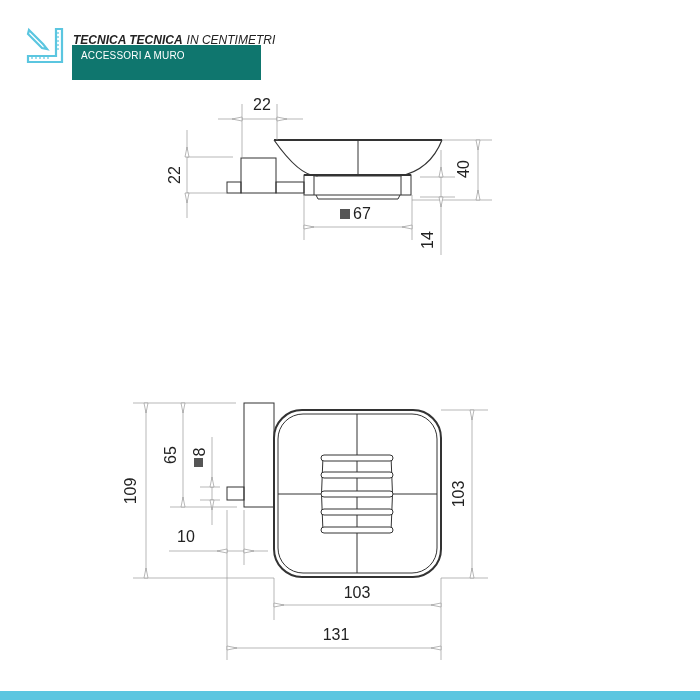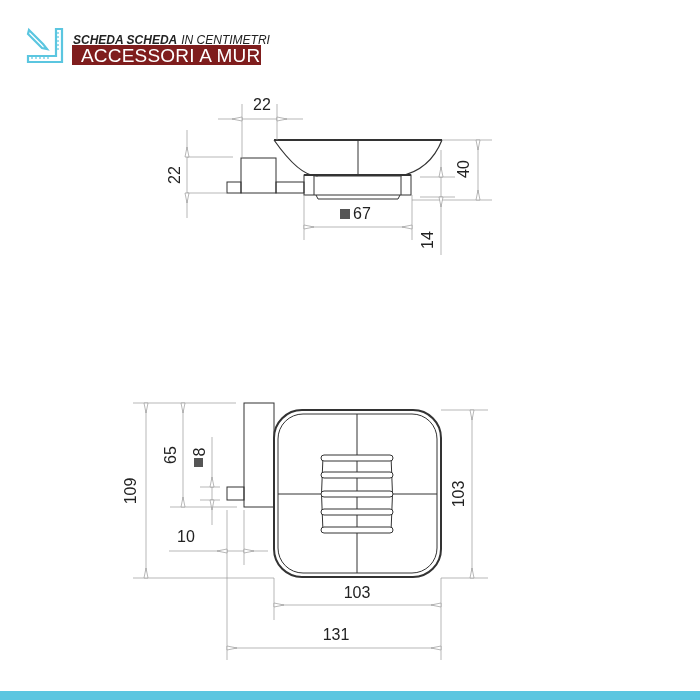--- a/index.html
+++ b/index.html
@@ -2,21 +2,21 @@
 <html><head>
   <meta charset="utf-8">
   <style>
     html, body { margin: 0; padding: 0; background: #ffffff; }
     body { width: 700px; height: 700px; position: relative; overflow: hidden; font-family: "Liberation Sans", sans-serif; }
     .header { position: absolute; left: 26px; top: 27px; height: 40px; }
     .header-icon { position: absolute; left: 0; top: 0; width: 40px; height: 38px; }
     .header-title { position: absolute; left: 47px; top: 3px; white-space: nowrap; color: #222; }
     .header-title .main { font-weight: bold; font-style: italic; font-size: 12px; }
     .header-title .sub { font-style: italic; font-size: 12px; margin-left: 4px; }
-    .header-banner { position: absolute; left: 72px; top: 45px; width: 189px; height: 20px; background: #7f1d1d; color: #fff; font-size: 19px; line-height: 21px; padding-left: 9px; box-sizing: border-box; white-space: nowrap; letter-spacing: 0.2px; }
+    .header-banner { position: absolute; left: 72px; top: 45px; width: 189px; height: 35px; background: #0f766e; color: #fff; font-size: 10px; line-height: 21px; padding-left: 9px; box-sizing: border-box; white-space: nowrap; letter-spacing: 0.2px; }
     .drawing { position: absolute; left: 0; top: 0; width: 700px; height: 700px; }
     .dim-text { font-family: "Liberation Sans", sans-serif; font-size: 16px; fill: #222; }
     .bottom-bar { position: absolute; left: 0; top: 691px; width: 700px; height: 9px; background: #5bc6e0; }
   </style>
 </head>
 <body>
 
 <div class="header">
   <svg class="header-icon" viewBox="0 0 40 38">
     <g fill="none" stroke="#5bc6e0" stroke-width="2.2">
@@ -30,21 +30,21 @@
         <line x1="30" y1="18" x2="33" y2="18"></line>
       <line x1="30" y1="22" x2="33" y2="22"></line>
       <line x1="6" y1="32" x2="6" y2="29"></line>
         <line x1="10" y1="32" x2="10" y2="29"></line>
       <line x1="14" y1="32" x2="14" y2="29"></line>
         <line x1="18" y1="32" x2="18" y2="29"></line>
       <line x1="22" y1="32" x2="22" y2="29"></line>
     </g>
   </svg>
   <div class="header-title">
-    <span class="main">SCHEDA SCHEDA</span><span class="sub">IN CENTIMETRI</span>
+    <span class="main">TECNICA TECNICA</span><span class="sub">IN CENTIMETRI</span>
   </div>
 </div>
 <div class="header-banner">ACCESSORI A MURO</div>
 
 <svg class="drawing" viewBox="0 0 700 700">
 
   <g>
     <g stroke="#333" stroke-width="1" fill="none">
 
       <rect x="227" y="182" width="14" height="11"></rect>

